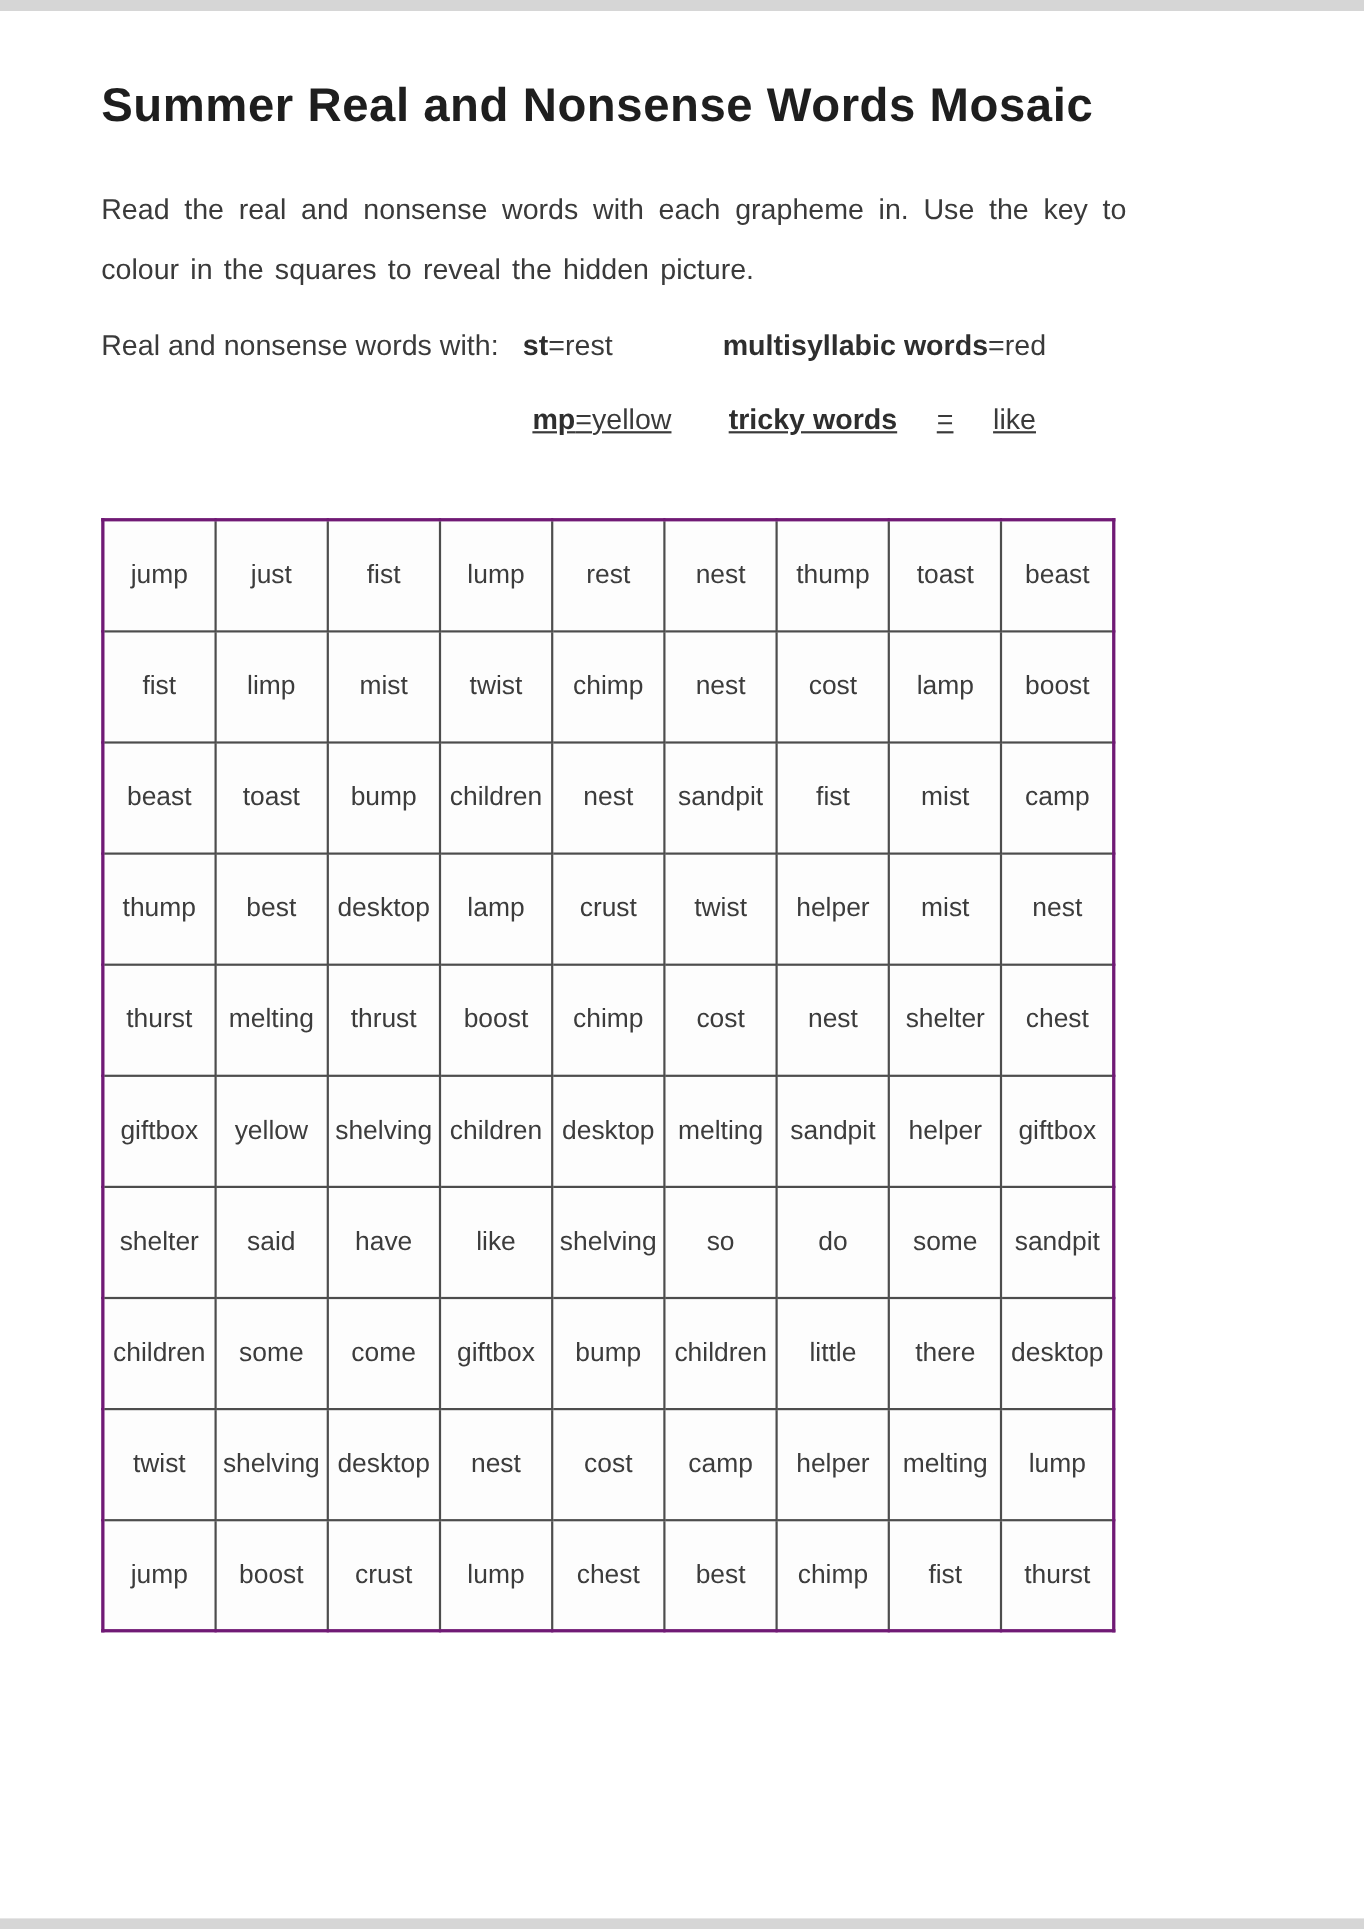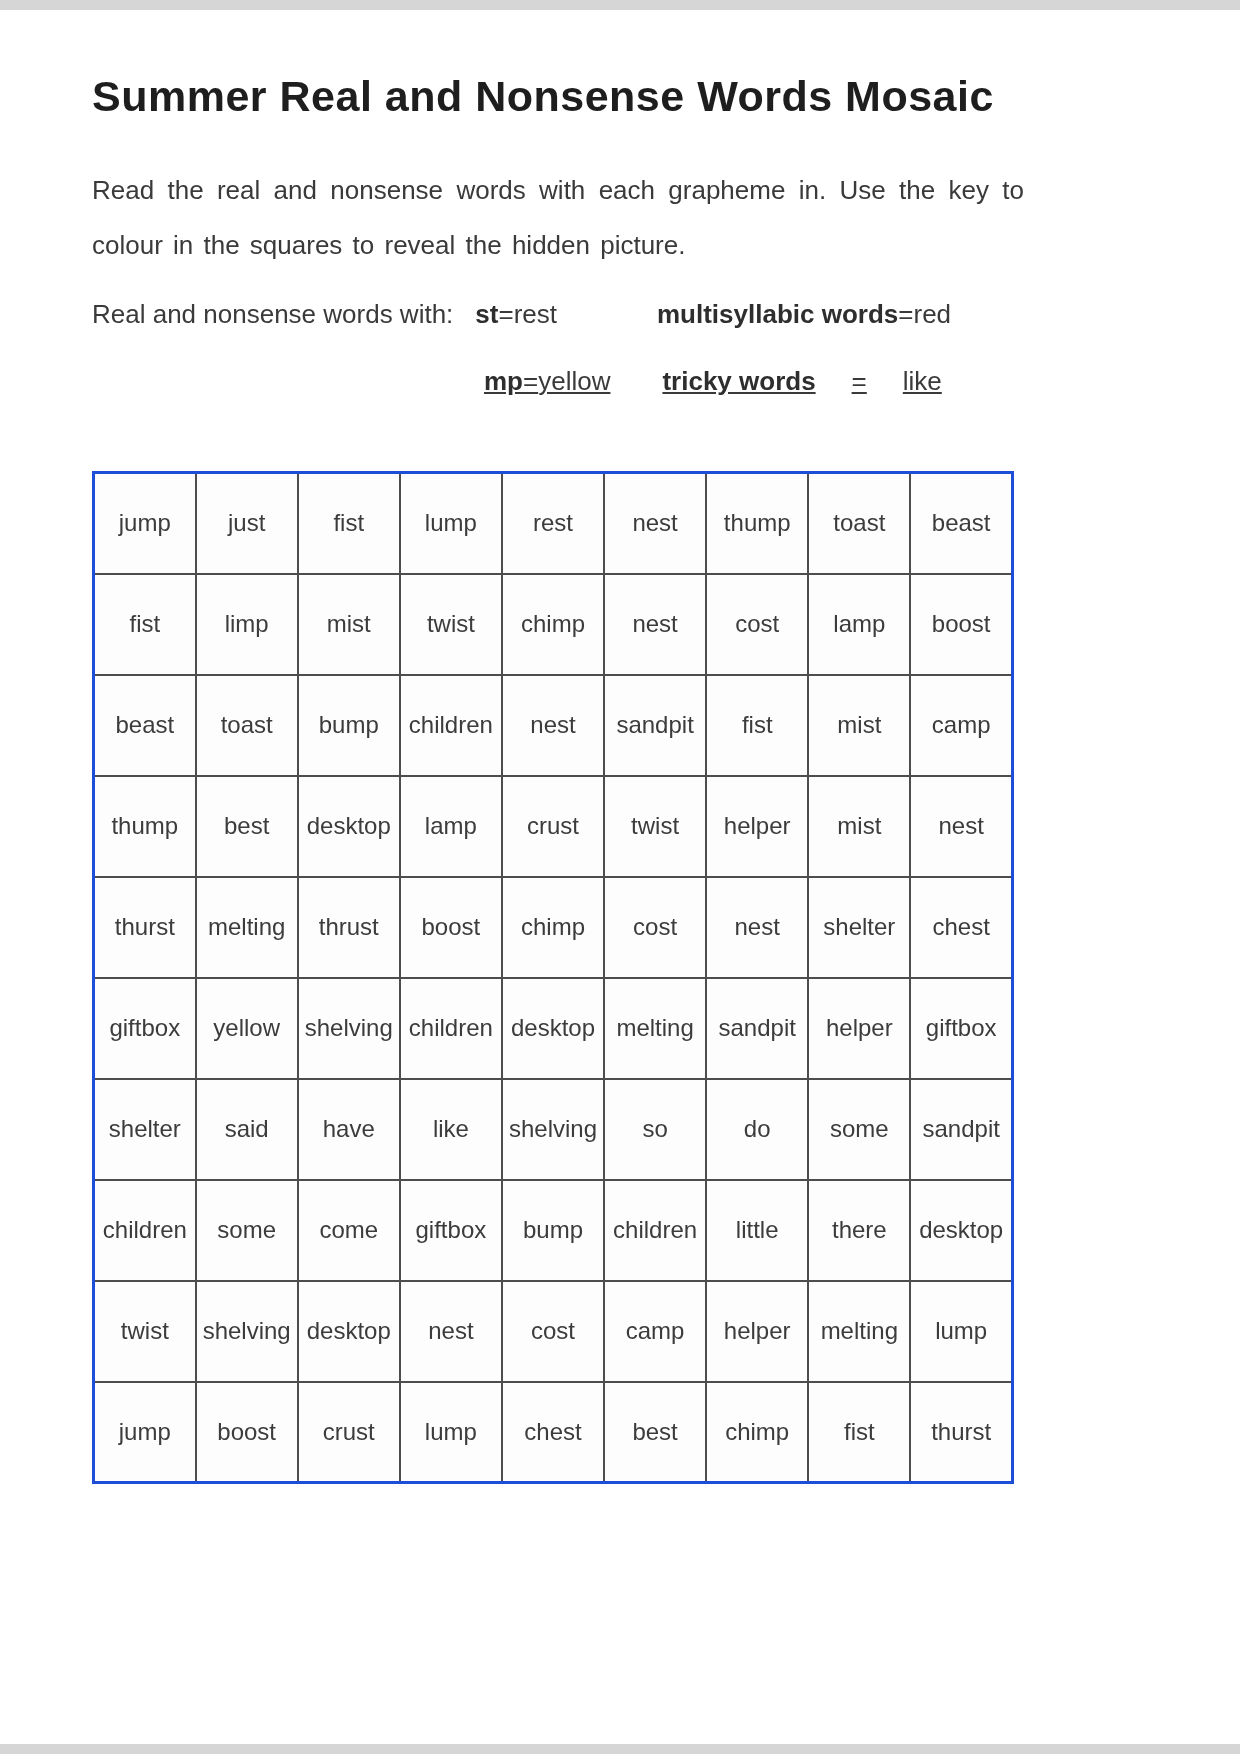--- a/index.html
+++ b/index.html
@@ -52,21 +52,21 @@
   .key-item { display: inline-flex; align-items: baseline; }
   .gap-a { margin-left: 22px; }
   .gap-b { margin-left: 100px; }
   .gap-c { margin-left: 52px; gap: 36px; }
   table.word-grid {
     margin-top: 74px;
     border-collapse: collapse;
     table-layout: fixed;
     width: 922px;
   }
-  table.word-grid { border: 3px solid #1d4ed8; }
+  table.word-grid { border: 3px solid #701a75; }
   table.word-grid td {
     width: 102px;
     height: 101px;
     border: 2px solid #4d4d4d;
     text-align: center;
     vertical-align: middle;
     font-size: 24px;
     color: #3c3c3c;
     background: #fdfdfd;
     overflow: hidden;

